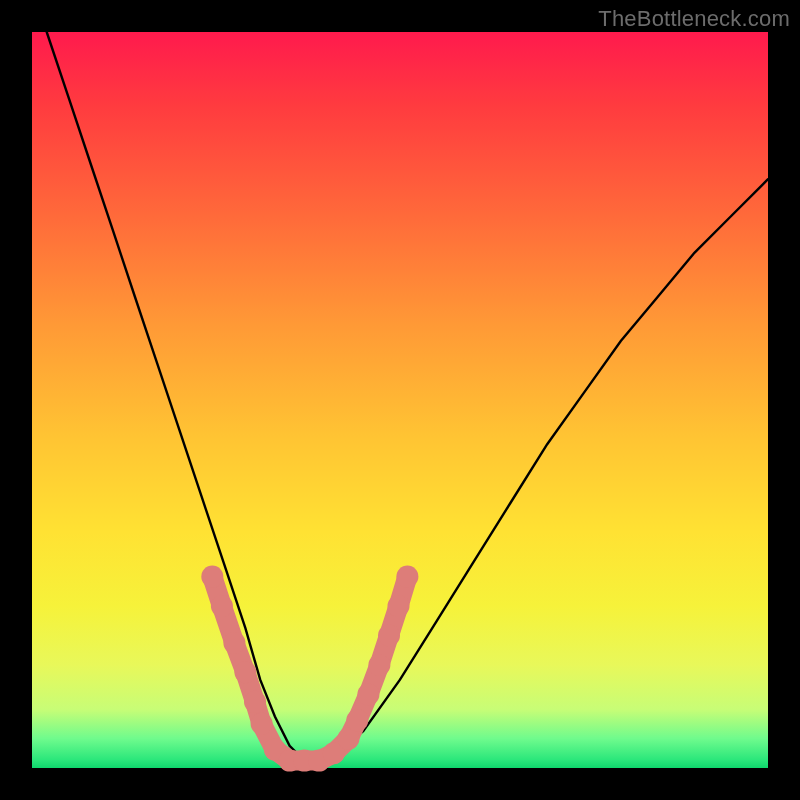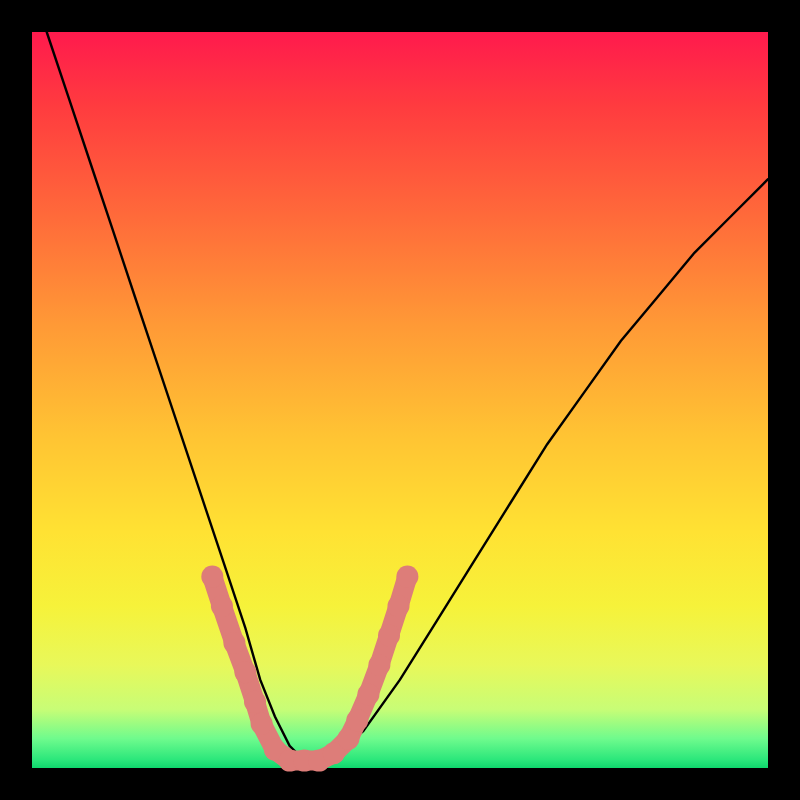--- a/index.html
+++ b/index.html
@@ -54,20 +54,21 @@
     inset: 0;
     width: 736px;
     height: 736px;
     overflow: visible;
   }
 </style>
 </head>
 <body>
 
 <div class="frame">
+  <div class="watermark">TheBottleneck.com</div>
   <div class="plot">
     <svg class="curve" viewBox="0 0 736 736">
       <g>
         <path id="curve-path" fill="none" stroke="#000" stroke-width="2.4" stroke-linecap="round" d="M14.7 0.0 L36.8 66.2 L58.9 132.5 L81.0 198.7 L103.0 265.0 L125.1 331.2 L147.2 397.4 L169.3 463.7 L191.4 529.9 L213.4 596.2 L228.2 647.7 L242.9 684.5 L257.6 713.9 L272.3 728.6 L294.4 728.6 L331.2 699.2 L368.0 647.7 L404.8 588.8 L441.6 529.9 L478.4 471.0 L515.2 412.2 L552.0 360.6 L588.8 309.1 L625.6 265.0 L662.4 220.8 L699.2 184.0 L736.0 147.2"></path>
       </g>
       <g id="marker-layer">
           <line x1="366.5" y1="574.1" x2="375.4" y2="544.6" stroke="#dd7d79" stroke-width="20" stroke-linecap="round"></line>
           <line x1="357.0" y1="603.5" x2="366.5" y2="574.1" stroke="#dd7d79" stroke-width="20" stroke-linecap="round"></line>
           <line x1="347.4" y1="633.0" x2="357.0" y2="603.5" stroke="#dd7d79" stroke-width="20" stroke-linecap="round"></line>
           <line x1="336.4" y1="662.4" x2="347.4" y2="633.0" stroke="#dd7d79" stroke-width="20" stroke-linecap="round"></line>

